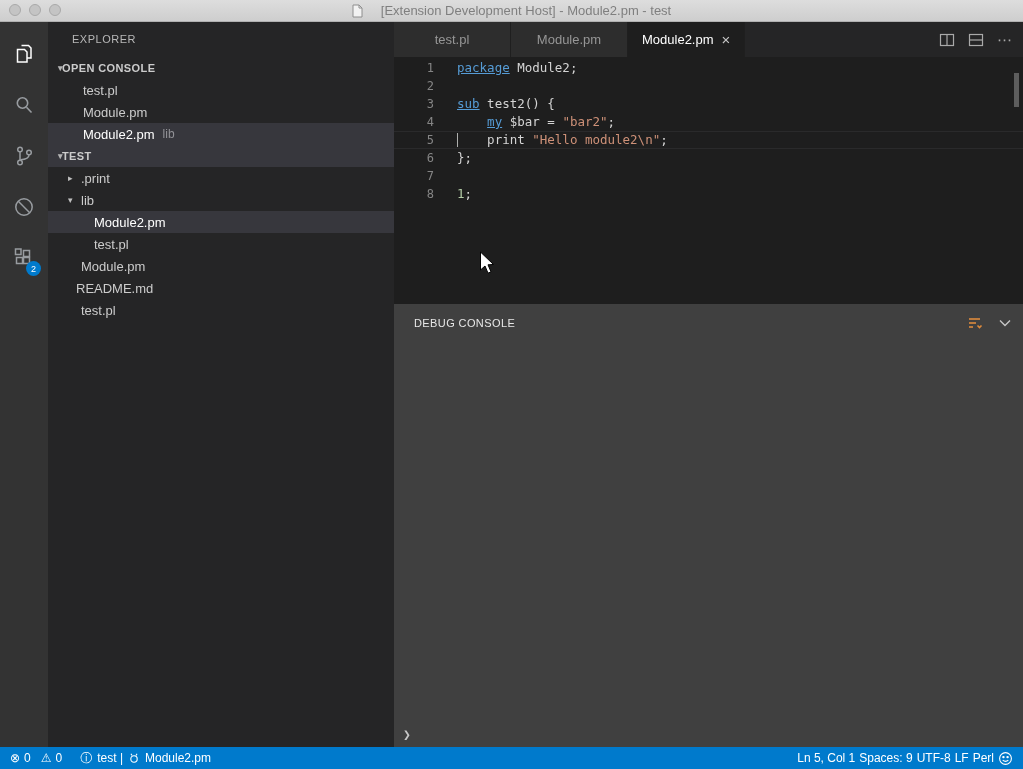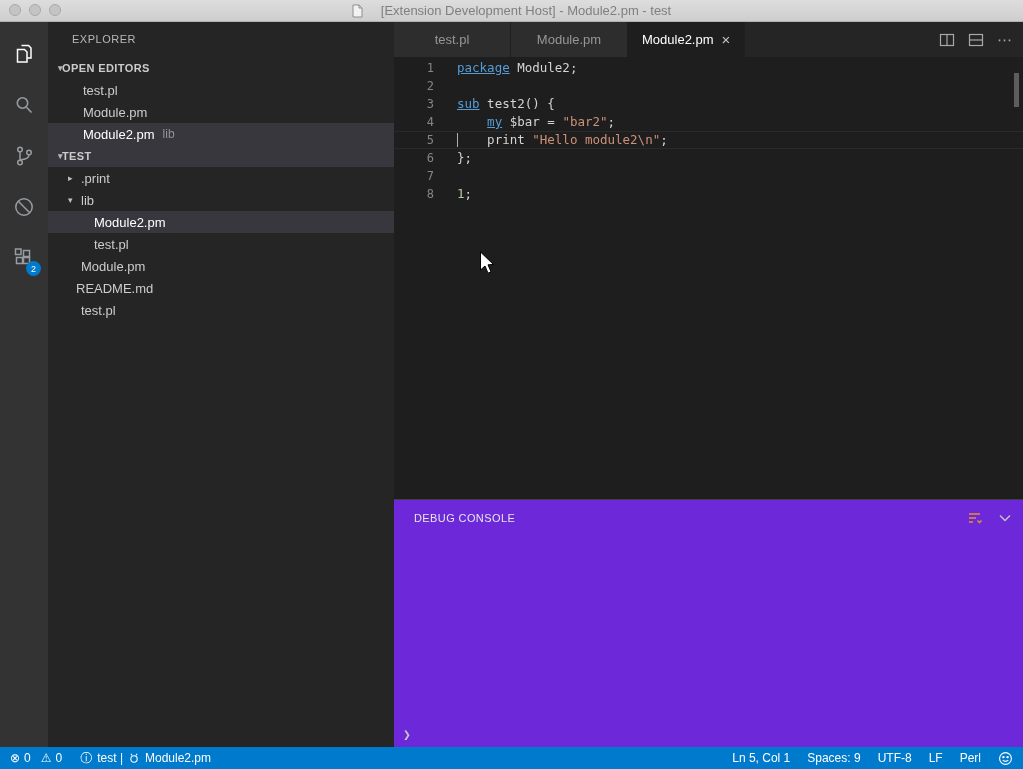--- a/index.html
+++ b/index.html
@@ -21,21 +21,21 @@
   .activitybar { width:48px; background:#333333; flex:none; display:flex; flex-direction:column; align-items:center; padding-top:6px; }
   .act-item { width:48px; height:51px; display:flex; align-items:center; justify-content:center; position:relative; }
   .act-item svg { stroke:#989ca0; fill:none; }
   .act-item.active svg { stroke:#ffffff; }
   .badge { position:absolute; right:7px; bottom:7px; min-width:15px; height:15px; padding:0 2px;
            border-radius:8px; background:#007acc; color:#fff; font-size:9px;
            display:flex; align-items:center; justify-content:center; }
 
   
   .sidebar { width:346px; background:#252526; color:#cccccc; flex:none; font-size:13px; position:relative; }
-  .sidebar-title { height:35px; line-height:35px; padding-left:24px; font-size:11px; color:#b8b8b8; letter-spacing:.5px; }
+  .sidebar-title { height:35px; line-height:35px; padding-left:12px; font-size:11px; color:#b8b8b8; letter-spacing:.5px;margin-left:12px; }
   .section-header { height:22px; display:flex; align-items:center; font-size:11px; font-weight:bold; color:#cccccc; letter-spacing:.4px; }
   .section-header .twisty { width:14px; padding-left:10px; font-size:9px; color:#b4b4b4; flex:none; }
   .section-header.highlight { background:#37373d; }
   .row { height:22px; display:flex; align-items:center; white-space:nowrap; }
   .row.selected { background:#37373d; color:#ffffff; }
   .oe-row { padding-left:35px; }
   .row-detail { margin-left:8px; font-size:12px; color:#929297; }
   .tree-twisty { width:13px; font-size:9px; color:#c0c0c0; flex:none; }
 
   
@@ -55,34 +55,34 @@
   .code-line.current { box-shadow: inset 0 1px 0 #2a2a2b, inset 0 -1px 0 #2a2a2b; }
   .ln { width:40px; text-align:right; color:#858585; font-size:12px; flex:none; }
   .code { white-space:pre; padding-left:23px; color:#d4d4d4; }
   .tok-keyword { color:#569cd6;text-decoration:underline; }
   .tok-string  { color:#ce9178; }
   .tok-number  { color:#b5cea8; }
   .caret { display:inline-block; width:1px; height:14px; background:#aeafad; vertical-align:text-bottom; margin-right:-1px; }
   .scroll-thumb { position:absolute; top:16px; right:4px; width:5px; height:34px; background:rgba(170,170,170,.45); }
 
   
-  .panel { height:248px; flex:none; background:#6d28d9; border-top:1px solid #404040; position:relative; }
+  .panel { height:443px; flex:none; background:#404040; border-top:1px solid #404040; position:relative; }
   .panel-header { height:35px; display:flex; align-items:center; padding-left:20px; }
   .panel-title { font-size:11px; letter-spacing:.4px; color:#e7e7e7; }
   .panel-actions { position:absolute; right:10px; top:0; height:35px; display:flex; align-items:center; gap:14px; }
   .console-body { position:absolute; top:35px; bottom:26px; left:0; right:0; }
   .console-input { position:absolute; bottom:0; left:0; right:0; height:26px; display:flex; align-items:center;
                    padding-left:9px; color:#c8c8c8; font-family:"DejaVu Sans Mono","Liberation Mono",monospace; font-size:13px; }
 
   
   .statusbar { position:absolute; left:0; right:0; bottom:0; height:22px; background:#007acc; color:#ffffff;
                display:flex; align-items:center; font-size:12px; padding:0 10px; gap:10px; }
   .sb-item { display:flex; align-items:center; gap:4px; white-space:nowrap; }
   .sb-icon { font-size:12px; line-height:1; }
-  .sb-right { margin-left:auto; display:flex; gap:17px; align-items:center; }
+  .sb-right { margin-left:auto; display:flex; gap:4px; align-items:center; }
   .perl-status { margin-left:8px; gap:5px; }
 
   
   .mouse-cursor { position:absolute; left:479px; top:251px; z-index:50; pointer-events:none; }
 </style>
 </head>
 <body>
 
 <div class="titlebar">
   <div class="traffic-lights">
@@ -138,21 +138,21 @@
       </svg>
       <span class="badge">2</span>
     </div>
   </div>
 
   <div class="sidebar">
     <div class="sidebar-title">EXPLORER</div>
 
     <div class="section-header">
       <span class="twisty">▾</span>
-      <span>OPEN EDITORS</span>
+      <span>OPEN CONSOLE</span>
     </div>
     <div id="open-editors-list">
         <div class="row oe-row">
           <span class="row-label">test.pl</span>
         </div>
         <div class="row oe-row">
           <span class="row-label">Module.pm</span>
         </div>
         <div class="row oe-row selected">
           <span class="row-label">Module2.pm</span>

